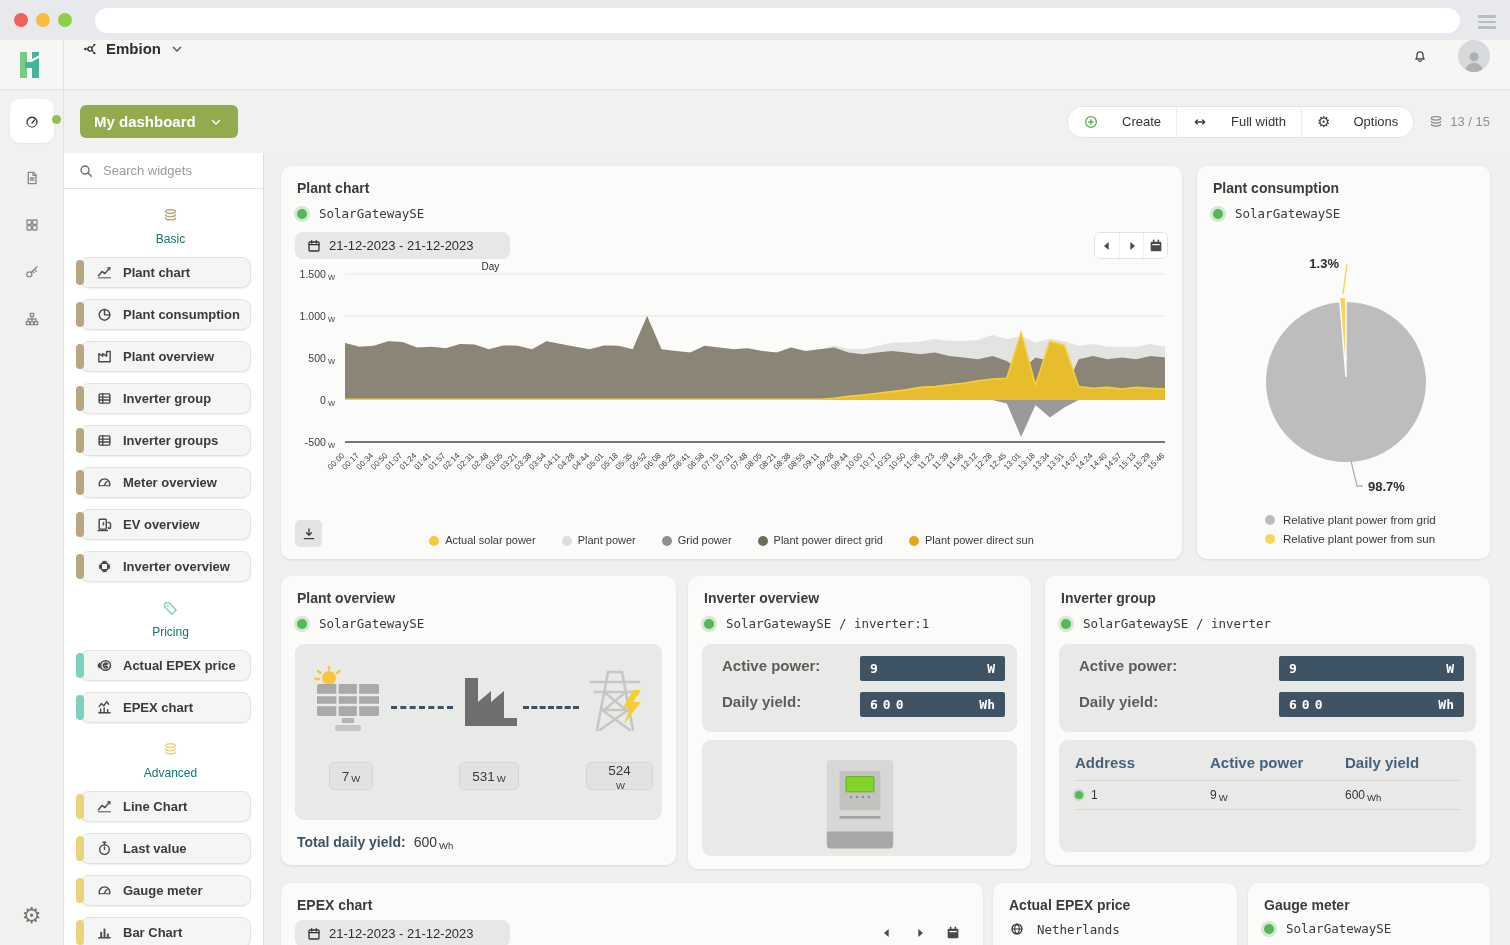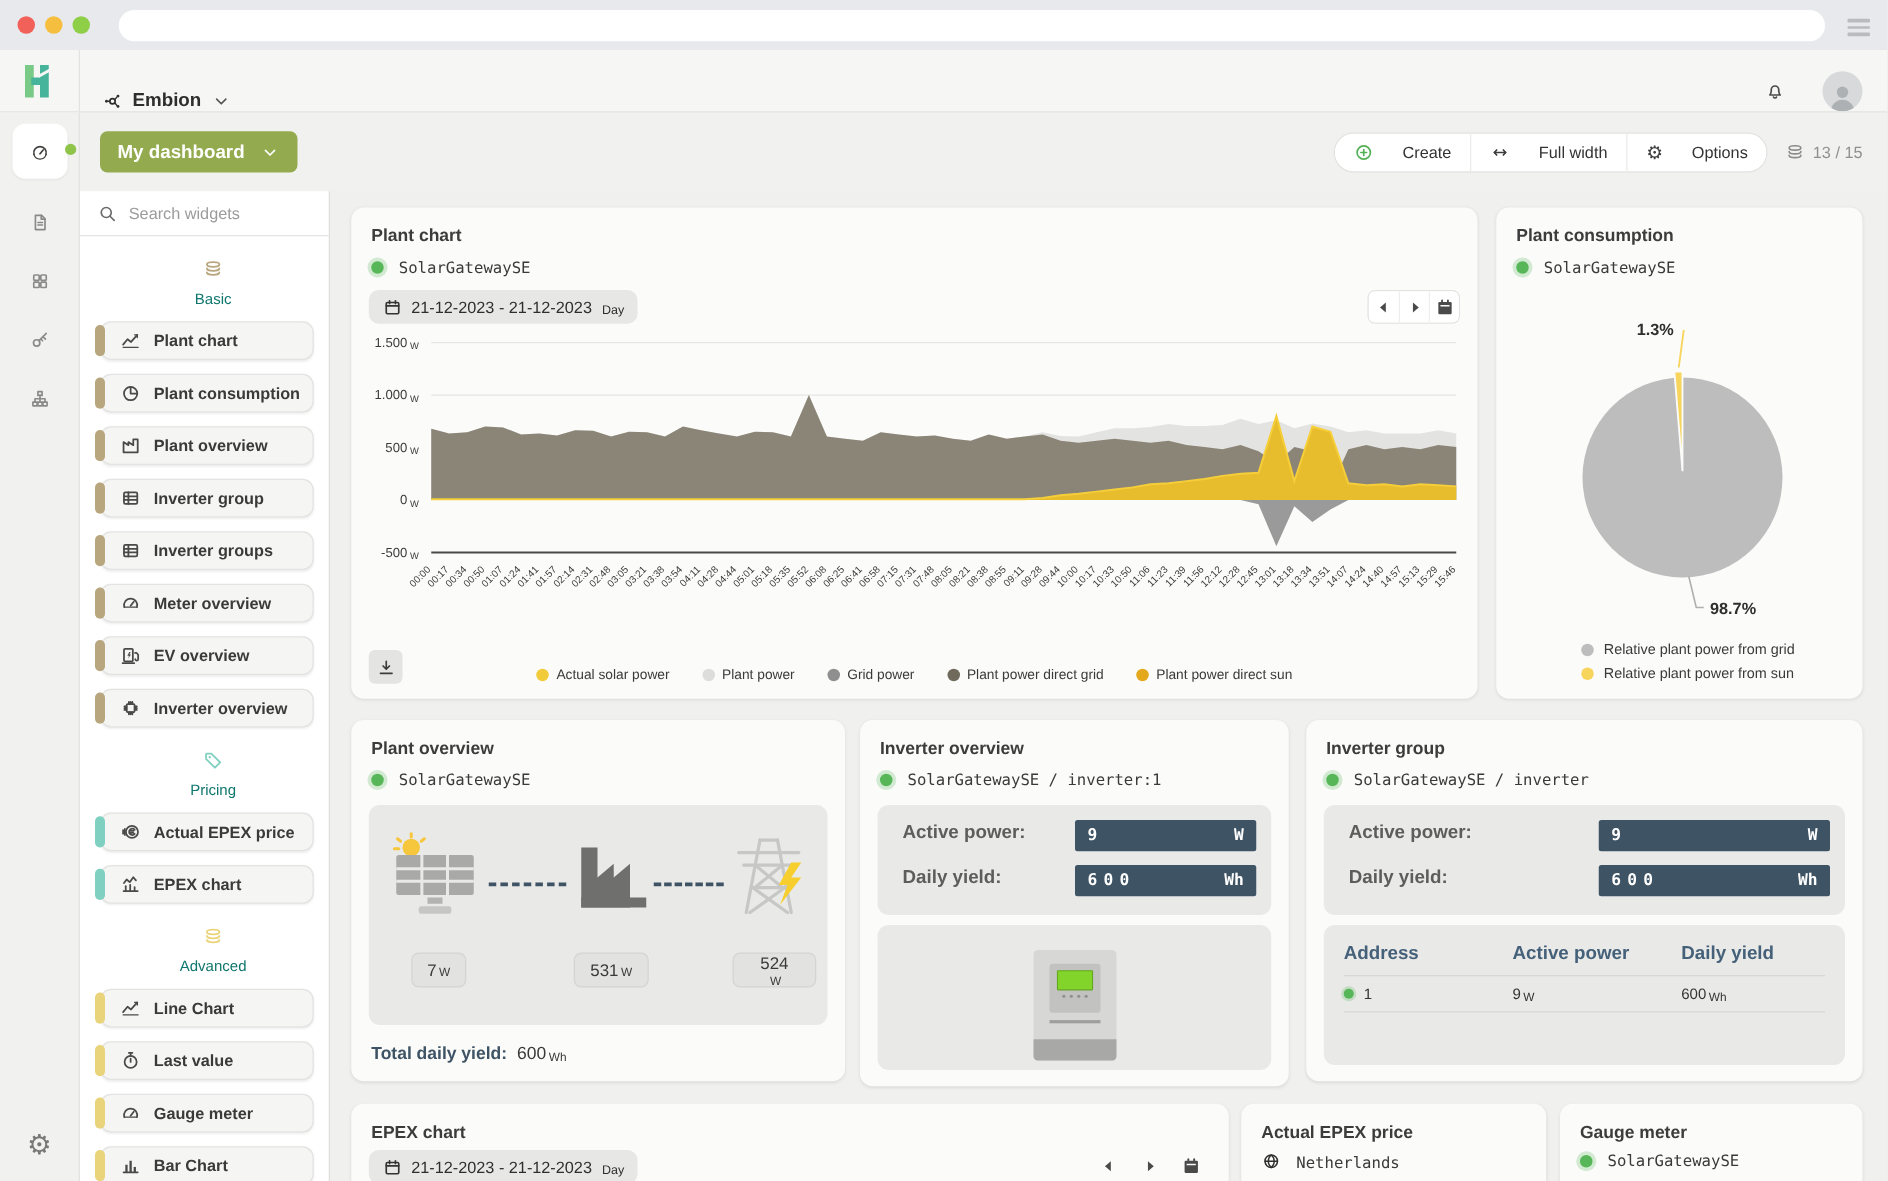--- a/index.html
+++ b/index.html
@@ -9,21 +9,21 @@
   
   .chrome { position:absolute; top:0; left:0; width:1510px; height:40px; background:#e7e9ec; }
   .tl { position:absolute; top:13px; width:14px; height:14px; border-radius:50%; }
   .tl.r { left:14px; background:#f2605a; } .tl.y { left:36px; background:#f6be3f; } .tl.g { left:58px; background:#8fce47; }
   .urlbar { position:absolute; left:95px; top:8px; width:1365px; height:25px; background:#fff; border-radius:13px; }
   .burger { position:absolute; right:14px; top:15px; width:18px; }
   .burger span { display:block; height:2.5px; background:#b9bcbf; margin-bottom:3px; border-radius:1px; }
 
   
   .app { position:absolute; top:40px; left:0; width:1510px; height:905px; background:#f1f1ef; display:flex; flex-direction:column; }
-  .topbar { height:50px; background:#f6f6f4; border-bottom:1px solid #e2e2e0; display:flex; align-items:flex-end; flex:none; }
+  .topbar { height:50px; background:#f6f6f4; border-bottom:1px solid #e2e2e0; display:flex; align-items:flex-start; flex:none; }
   .logo-cell { width:64px; height:100%; border-right:1px solid #e2e2e0; display:flex; align-items:center; justify-content:center; }
   .org { display:flex; align-items:center; gap:8px; margin-left:18px; cursor:pointer; }
   .org .name { font-size:15px; font-weight:bold; color:#2e2e2e; }
   .top-right { margin-left:auto; margin-right:20px; display:flex; align-items:center; gap:30px; }
   .avatar { width:32px; height:32px; border-radius:50%; background:#d7d9db; overflow:hidden; display:flex; align-items:flex-end; justify-content:center; }
 
   .app-body { flex:1; display:flex; min-height:0; }
   .rail { width:64px; background:#f1f1ef; border-right:1px solid #e2e2e0; position:relative; flex:none; }
   .rail-tile { width:44px; height:44px; background:#fff; border-radius:10px; margin:9px auto 14px; position:relative; display:flex; align-items:center; justify-content:center; box-shadow:0 1px 2px rgba(0,0,0,.05); }
   .rail-tile .gdot { position:absolute; right:-7px; top:16px; width:9px; height:9px; border-radius:50%; background:#8fc34a; }
@@ -48,26 +48,26 @@
   .ws-item .accent { position:absolute; left:-5px; top:2px; width:8px; height:25px; border-radius:8px; }
   .ws-item .ic { color:#4a4a4a; }
 
   .main { flex:1; position:relative; background:#f0f0ee; overflow:hidden; }
   .card { position:absolute; background:#fbfbfa; border-radius:10px; box-shadow:0 1px 3px rgba(0,0,0,.09); }
   .card-title { position:absolute; left:16px; top:14px; font-size:14px; font-weight:bold; color:#3c3c3c; }
   .dev-row { position:absolute; left:16px; top:40px; display:flex; align-items:center; gap:12px; }
   .sdot { width:10px; height:10px; border-radius:50%; background:#57b657; box-shadow:0 0 0 3px rgba(87,182,87,.25); flex:none; }
   .dev { font-family:"DejaVu Sans Mono",monospace; font-size:12.5px; color:#3a3a3a; }
   .datepill { position:absolute; left:14px; display:flex; align-items:center; gap:7px; background:#e7e7e5; border-radius:8px; height:27px; padding:0 11px; font-size:13px; color:#2e2e2e; cursor:pointer; }
-  .datepill .period { font-size:10px; position:relative; top:3px; margin-left:1px; }
+  .datepill .period { font-size:10px; position:relative; top:21px; margin-left:1px; }
   .navgroup { position:absolute; right:14px; display:flex; border:1px solid #e2e2e0; border-radius:6px; overflow:hidden; background:#fff; }
   .navbtn { width:24px; height:25px; display:flex; align-items:center; justify-content:center; color:#4a4a4a; border-left:1px solid #efefed; cursor:pointer; background:#fff; }
   .navbtn:first-child { border-left:none; }
   .legend-row { position:absolute; left:0; right:0; display:flex; justify-content:center; gap:26px; font-size:11px; color:#3a3a3a; }
-  .legend-row .li { display:flex; align-items:center; gap:6px; }
+  .legend-row .li { display:flex; align-items:flex-end; gap:6px; }
   .ldot { width:10px; height:10px; border-radius:50%; flex:none; }
   .dlbtn { position:absolute; left:14px; bottom:12px; width:27px; height:27px; background:#e4e4e2; border-radius:5px; display:flex; align-items:center; justify-content:center; color:#3c3c3c; cursor:pointer; }
 
   .gpanel { position:absolute; background:#e9e9e7; border-radius:9px; }
   .kv-label { font-size:15px; font-weight:bold; color:#5d5d5b; }
   .vbar { background:#3e5364; border-radius:2px; color:#fff; font-family:"DejaVu Sans Mono",monospace; font-size:13px; font-weight:bold; display:flex; justify-content:space-between; align-items:center; padding:0 10px; height:25px; }
   .vbar .v { letter-spacing:5px; }
   .unit-sm { font-size:9.5px; position:relative; top:2px; margin-left:2px; }
   .pillval { position:absolute; background:#e2e2e0; border:1px solid #d4d4d2; border-radius:6px; height:28px; display:flex; align-items:center; justify-content:center; font-size:13.5px; color:#3a3a3a; }
   .dashseg { position:absolute; border-top:3px dashed #3e5364; height:0; }

